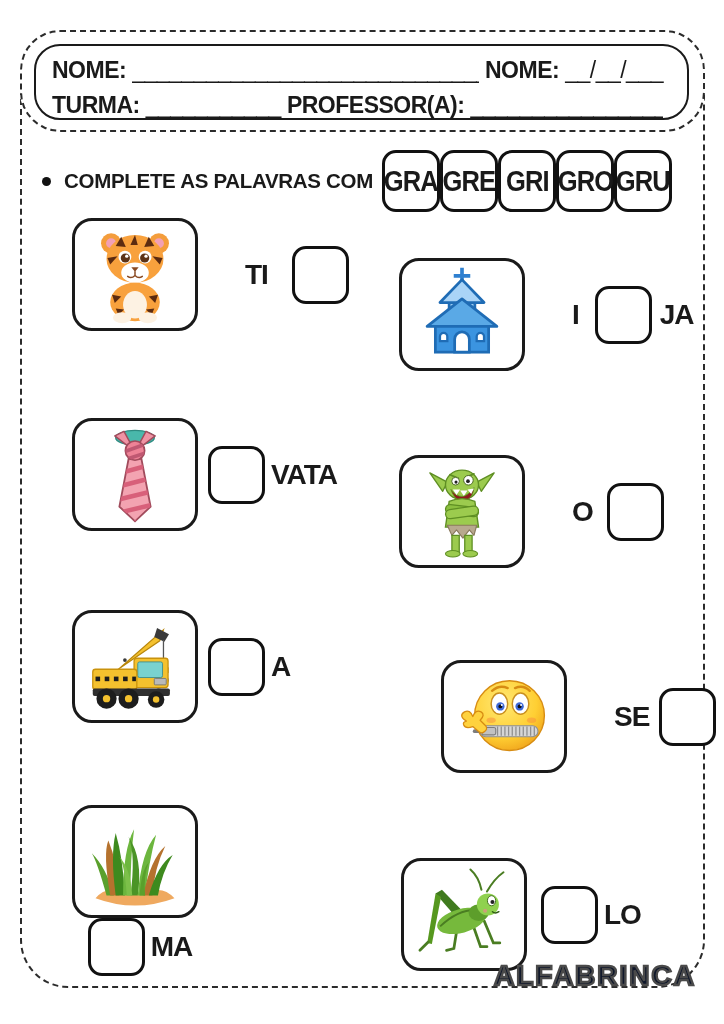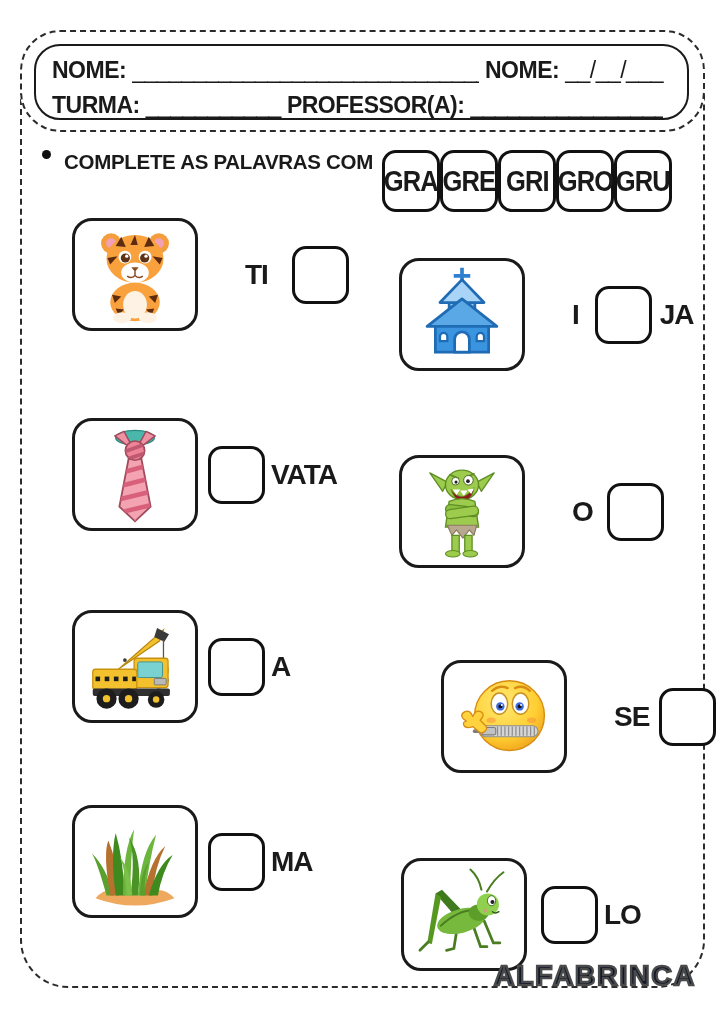--- a/index.html
+++ b/index.html
@@ -19,21 +19,21 @@
   .header-solid{
     position:absolute;left:34px;top:44px;width:655px;height:76px;
     border:2.5px solid #1a1a1a;border-radius:26px;box-sizing:border-box;
     padding:7px 18px 9px 16px;display:flex;flex-direction:column;justify-content:space-between;
   }
   .hrow{display:flex;align-items:baseline;font-size:23px;font-weight:700;letter-spacing:-.5px;white-space:nowrap;}
   .hrow .lab{flex:0 0 auto;}
   .fill-line{flex:1 1 auto;overflow:hidden;font-weight:400;margin:0 6px;}
   .fixed-line{flex:0 0 auto;font-weight:400;margin:4px 6px;}
   
-  .instruction{position:absolute;left:42px;top:150px;height:62px;display:flex;}
+  .instruction{position:absolute;left:42px;top:150px;height:62px;display:flex;align-items:center;}
   .bullet-dot{width:9px;height:9px;border-radius:50%;background:#111;margin-right:13px;flex:0 0 auto;}
   .instr-text{font-size:20.5px;font-weight:700;letter-spacing:-.3px;white-space:nowrap;}
   .syl-strip{display:flex;margin-left:9px;}
   .syl-box{
     width:58px;height:62px;border:3px solid #111;border-radius:14px;box-sizing:border-box;
     display:flex;align-items:center;justify-content:center;background:#fff;
   }
   .syl-box span{font-size:29px;font-weight:800;letter-spacing:-1px;display:inline-block;transform:scaleX(.88);}
   
   .ex-row{position:absolute;height:113px;display:flex;align-items:center;}
@@ -294,21 +294,21 @@
         <path d="M14,60 q-9,-6 -2,-10 q6,-3 9,5 q3,-8 9,-5 q5,3 -1,9 l6,6 q3,4 -2,7 q-3,2 -6,-1 l-6,-5 q-8,3 -10,-2 q-1,-3 3,-4 z" fill="#ffd23e" stroke="#d78c12" stroke-width="1.4" stroke-linejoin="round"></path>
       </svg>
     </div>
     <div class="word">
       <span class="lbl pre opt">SE</span>
       <div class="ans-box" style="margin-left:4px;margin-right:2px;"></div>
       <span class="lbl suf opt">DO</span>
     </div>
   </div>
 
-  <div class="ex-row" style="left:72px;top:805px;">
+  <div class="ex-row" style="left:72px;top:805px;flex-direction:column;">
     <div class="img-box">
       <svg viewBox="0 0 110 110">
         <path d="M12,95 q43,16 86,0 q-9,-10 -20,-9 q-23,7 -46,0 q-12,-1 -20,9 z" fill="#efa95f"></path>
         <path d="M24,92 Q14,56 8,46 Q24,62 32,92 Z" fill="#5aa02c"></path>
         <path d="M28,92 Q20,46 26,32 Q36,56 38,92 Z" fill="#b5722e"></path>
         <path d="M34,92 Q28,48 34,24 Q42,52 44,92 Z" fill="#3e8a1e"></path>
         <path d="M42,92 Q42,42 54,20 Q50,50 50,92 Z" fill="#6cb63e"></path>
         <path d="M50,92 Q56,48 48,28 Q64,52 58,92 Z" fill="#4a9426"></path>
         <path d="M58,92 Q62,44 78,26 Q70,56 66,92 Z" fill="#6cb63e"></path>
         <path d="M64,92 Q72,52 88,38 Q76,62 74,92 Z" fill="#b5722e"></path>

